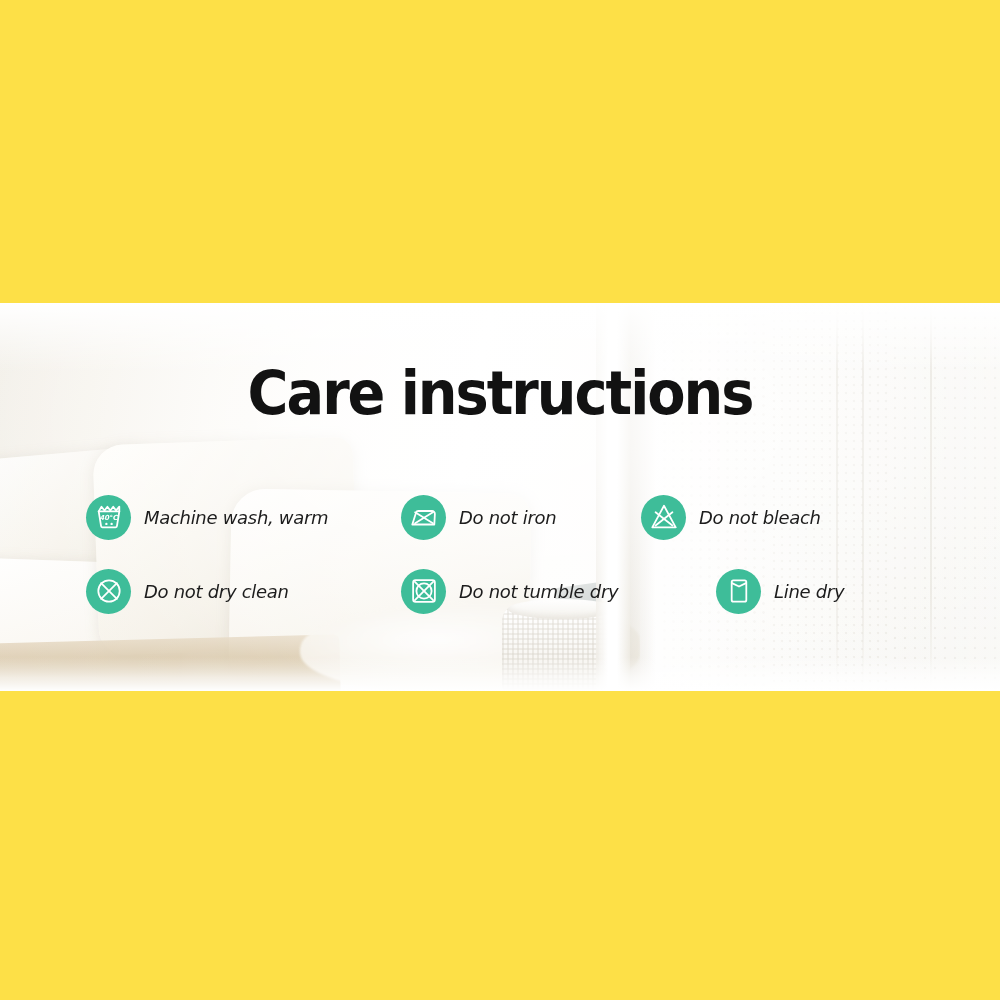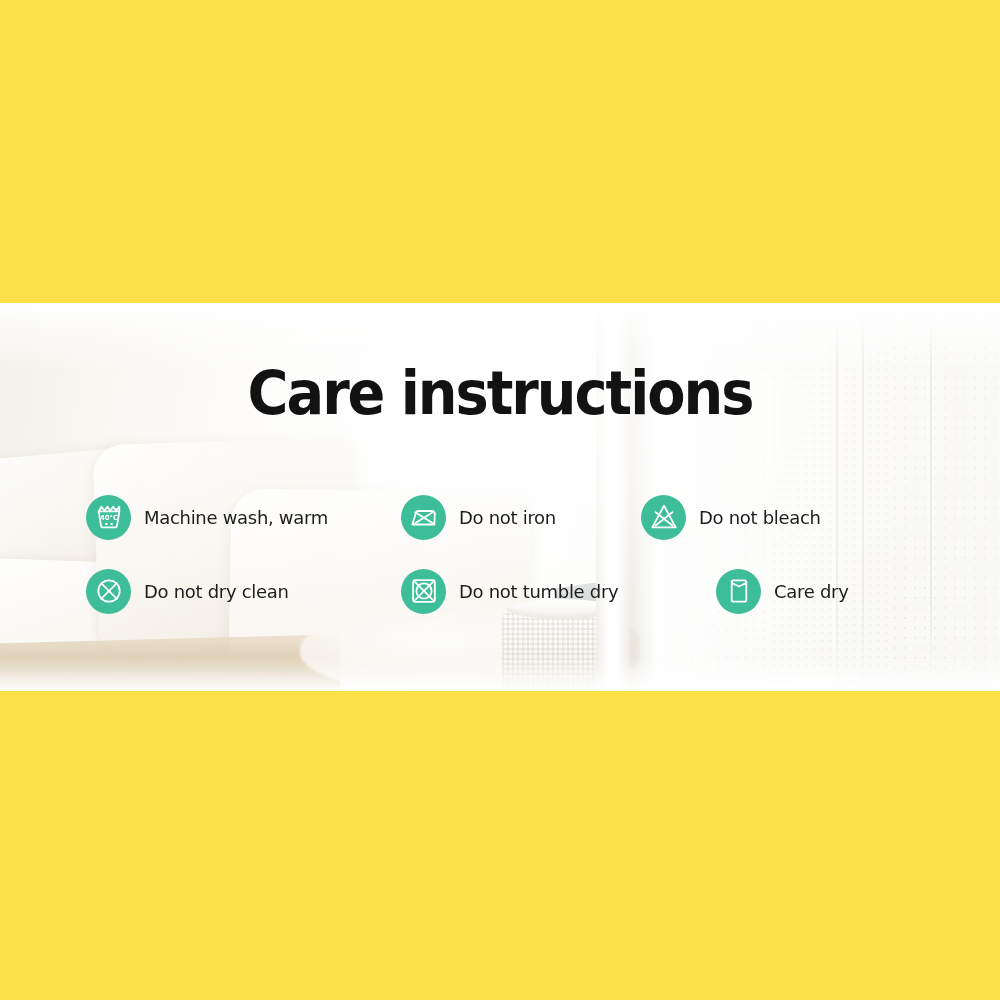--- a/index.html
+++ b/index.html
@@ -200,20 +200,21 @@
     color: #121212;
     line-height: 1;
     transform: scaleX(0.93);
   }
 
   #care-grid {
     position: absolute;
     left: 86px;
     top: 480px;
     width: 870px;
+    font-style: italic;
   }
   .care-row {
     display: flex;
     align-items: center;
     height: 74px;
   }
   .care-item {
     display: flex;
     align-items: center;
     gap: 13px;
@@ -350,20 +351,20 @@
           <span class="care-label">Do not tumble dry</span>
         </div>
 
         <div class="care-item care-col-3">
           <span class="icon-badge">
             <svg width="30" height="30" viewBox="0 0 32 32" aria-hidden="true">
               <rect x="8.2" y="4.6" width="15.6" height="22.8" rx="1.8" fill="none" stroke="#ffffff" stroke-width="1.9"></rect>
               <path d="M8.6 7.6 L16 11.2 L23.4 7.6" fill="none" stroke="#ffffff" stroke-width="1.9" stroke-linejoin="round" stroke-linecap="round"></path>
             </svg>
           </span>
-          <span class="care-label">Care dry</span>
+          <span class="care-label">Line dry</span>
         </div>
 
       </div>
 
     </div>
   </div>
 </div>
 
 </body></html>

